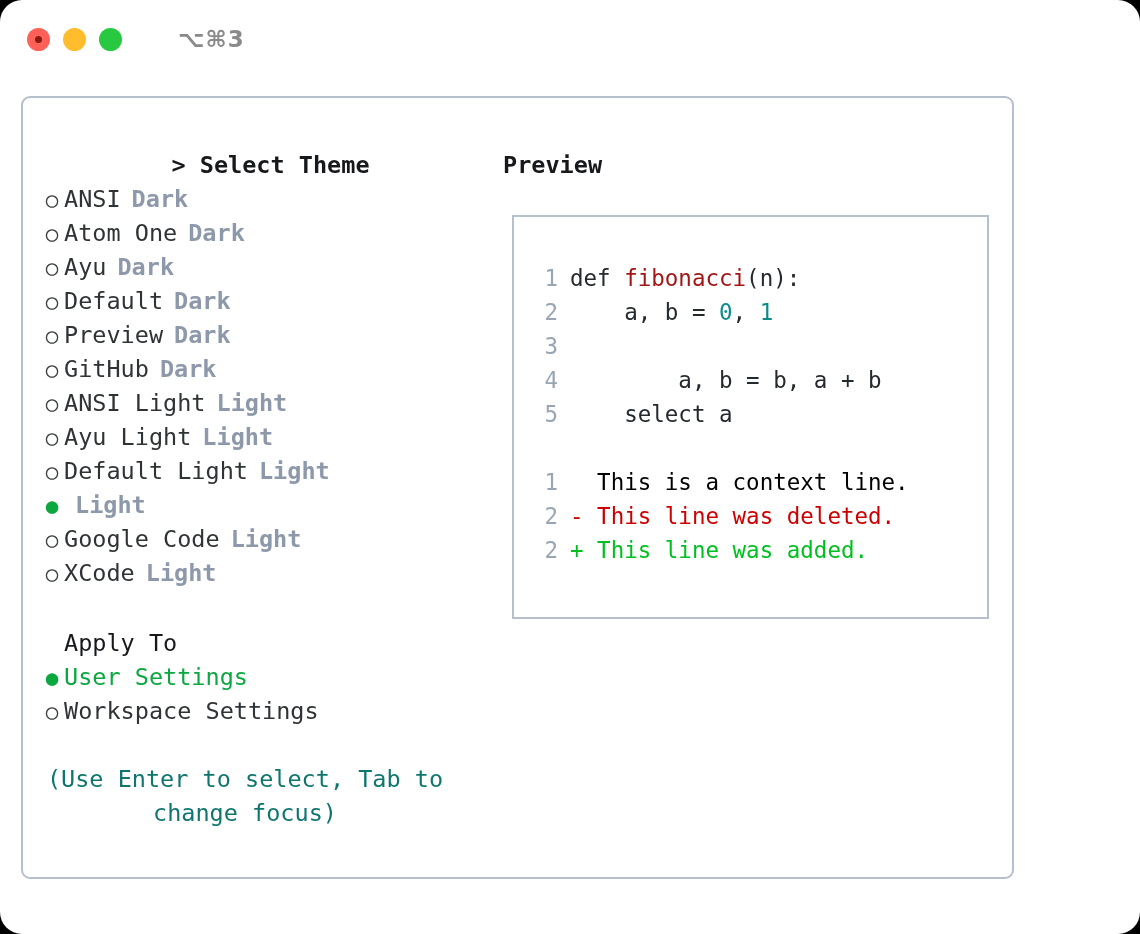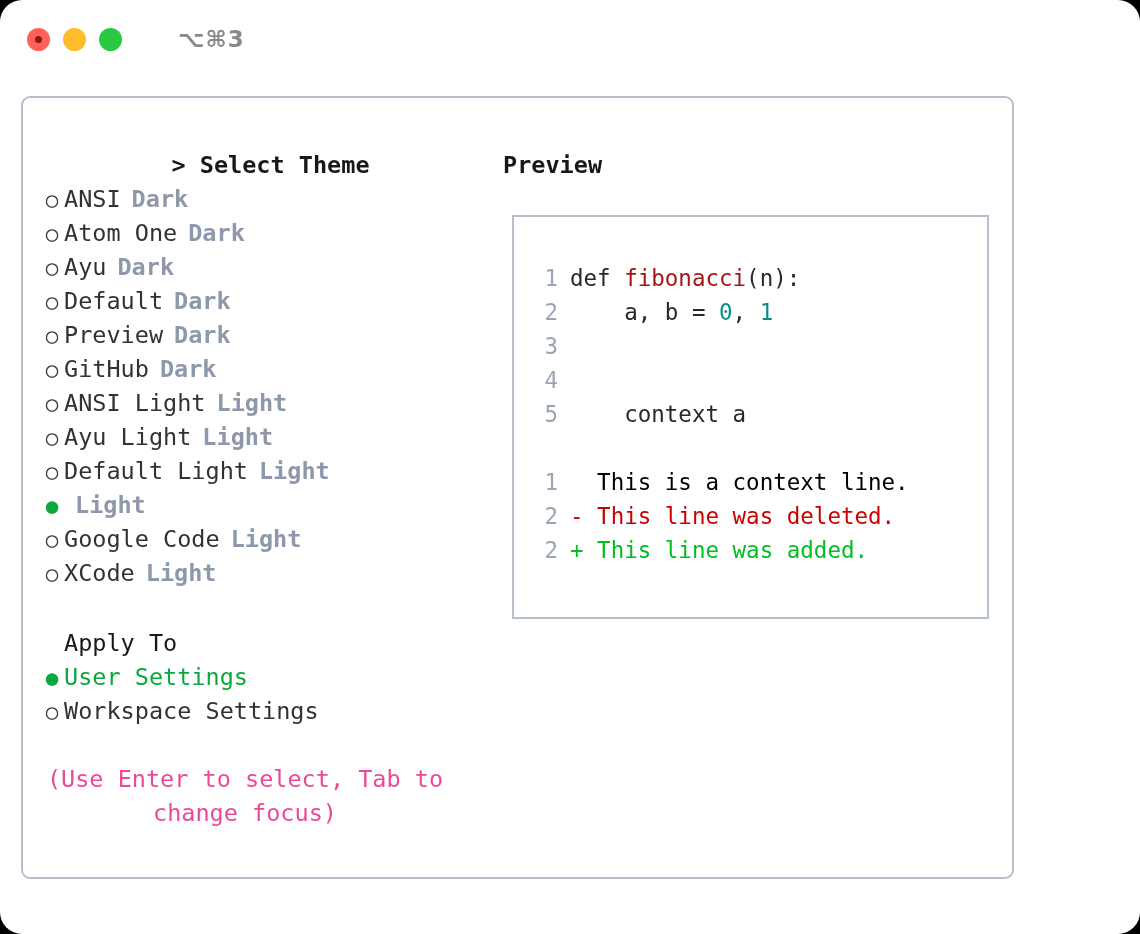--- a/index.html
+++ b/index.html
@@ -152,21 +152,21 @@
   }
 
   .section-gap {
     height: 36px;
   }
 
   .hint {
     margin-top: 34px;
     font-size: 23.5px;
     line-height: 34px;
-    color: #ec4899;
+    color: #0f766e;
     width: 410px;
   }
 
   
   .preview-box {
     margin-top: 33px;
     margin-left: 9px;
     width: 477px;
     height: 404px;
     border: 2px solid #b6bfcc;
@@ -247,22 +247,22 @@
       </div>
 
       <div class="right-pane">
         <div class="pane-title">Preview</div>
 
         <div class="preview-box">
           <div id="code-block">
               <div class="code-line"><span class="lineno">1</span><span><span class="code-text">def </span><span class="tok-fn">fibonacci</span><span class="code-text">(n):</span></span></div>
               <div class="code-line"><span class="lineno">2</span><span><span class="code-text">    a, b = </span><span class="tok-num">0</span><span class="code-text">, </span><span class="tok-num">1</span></span></div>
               <div class="code-line"><span class="lineno">3</span></div>
-              <div class="code-line"><span class="lineno">4</span></div>
-              <div class="code-line"><span class="lineno">5</span><span><span class="code-text">    context a</span></span></div>
+              <div class="code-line"><span class="lineno">4</span><span><span class="code-text">        a, b = b, a + b</span></span></div>
+              <div class="code-line"><span class="lineno">5</span><span><span class="code-text">    select a</span></span></div>
             </div>
           <div class="diff-gap"></div>
           <div id="diff-block">
               <div class="code-line"><span class="lineno">1</span><span class="diff-ctx">  </span><span class="diff-ctx">This is a context line.</span></div>
               <div class="code-line"><span class="lineno">2</span><span class="diff-del">- </span><span class="diff-del">This line was deleted.</span></div>
               <div class="code-line"><span class="lineno">2</span><span class="diff-add">+ </span><span class="diff-add">This line was added.</span></div>
             </div>
         </div>
       </div>
 

